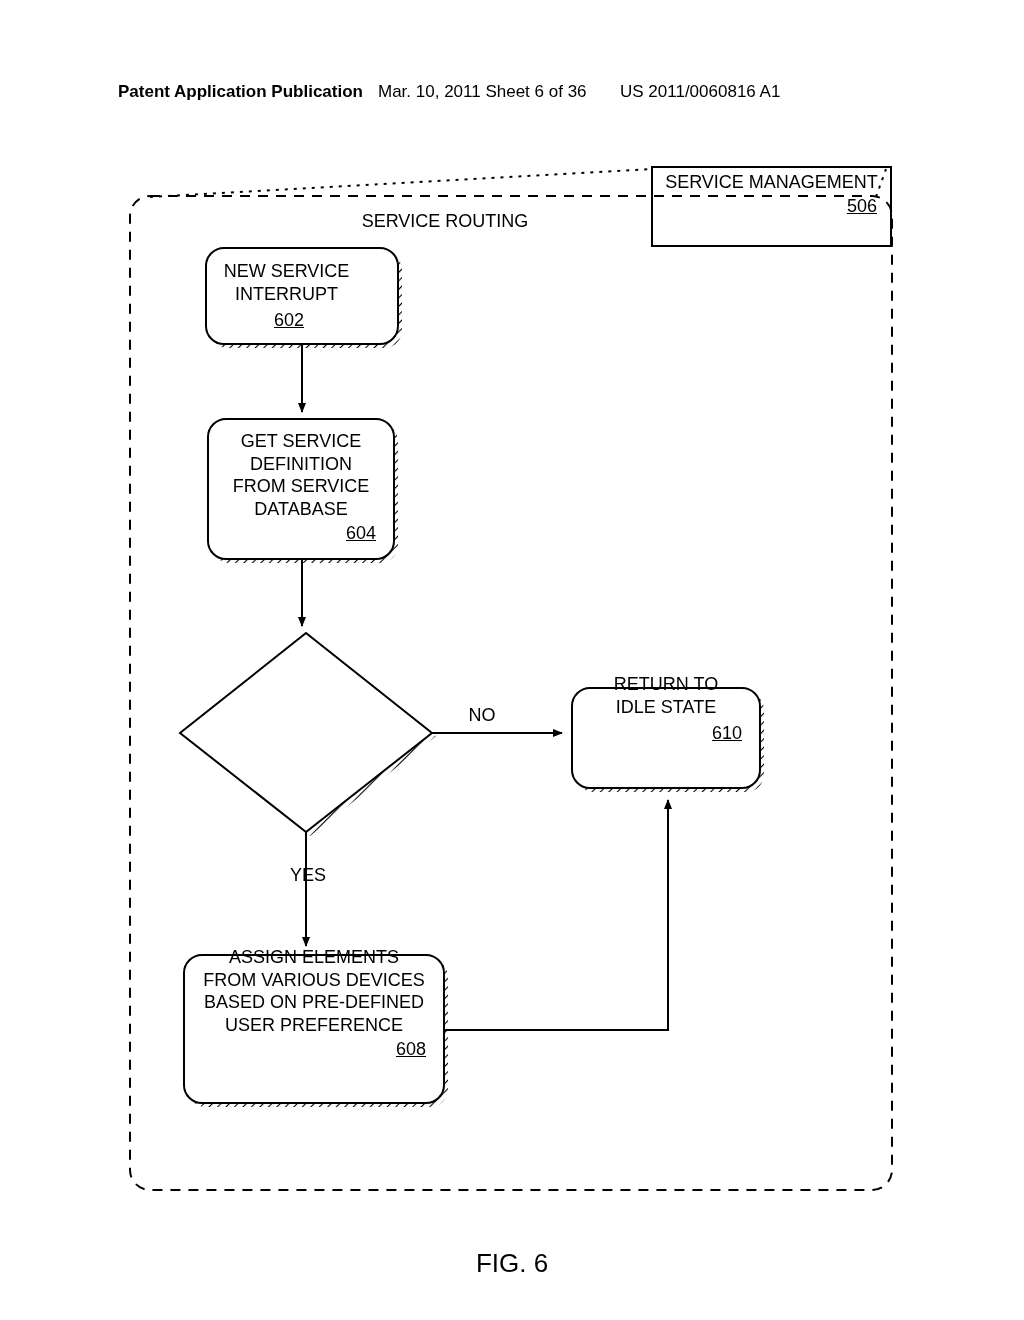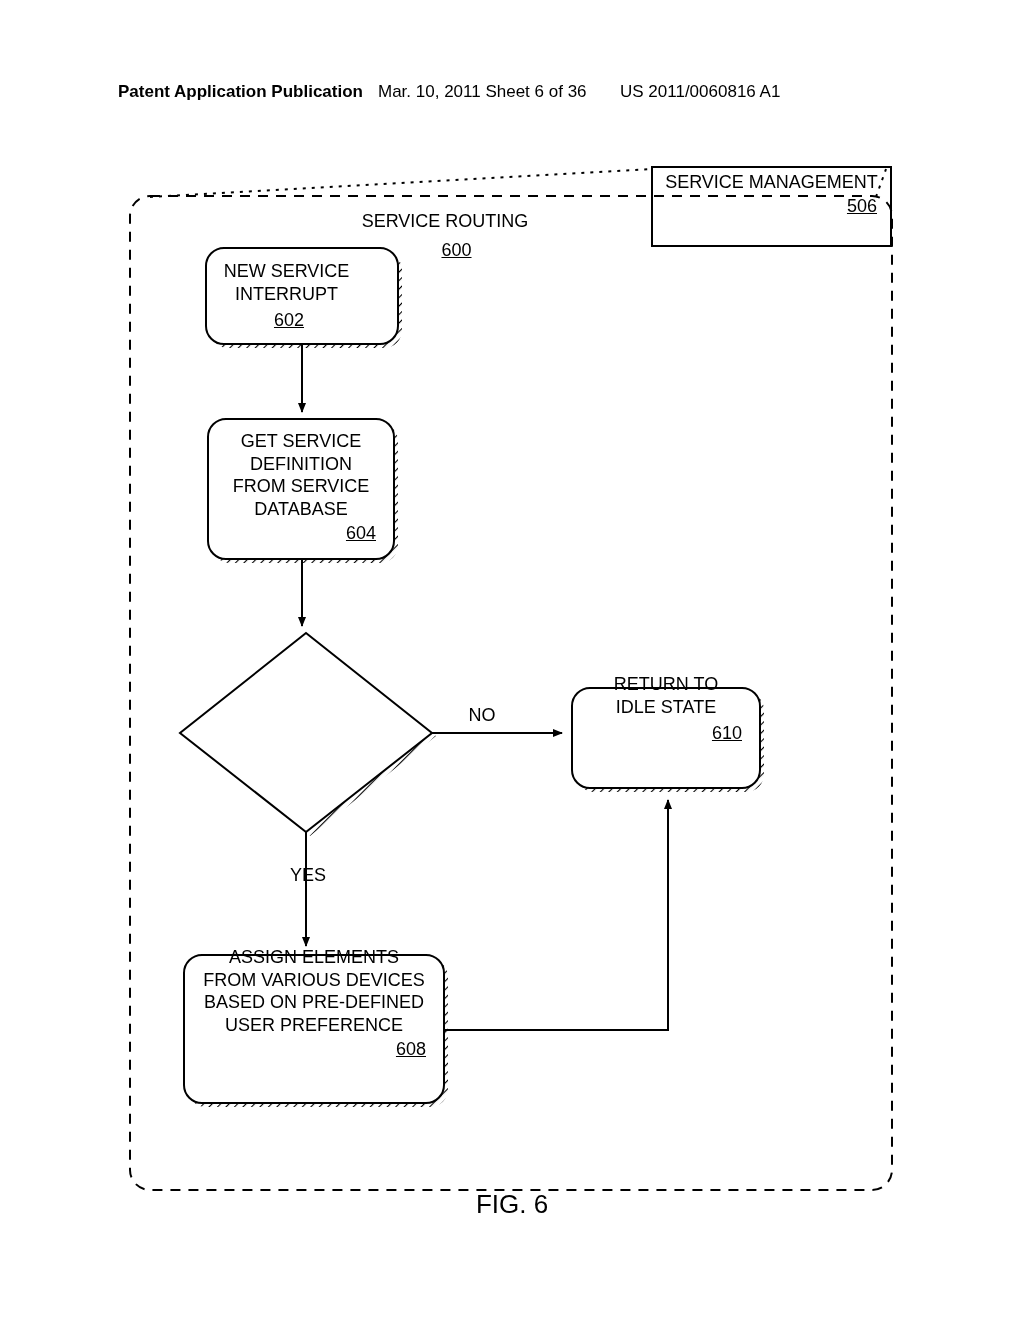--- a/index.html
+++ b/index.html
@@ -11,21 +11,21 @@
   .hdr-left { position: absolute; left: 118px; font-weight: bold; font-size: 17px; }
   .hdr-mid  { position: absolute; left: 378px; font-size: 17px; }
   .hdr-right{ position: absolute; left: 620px; font-size: 17px; }
 
   .svg-layer { position: absolute; left: 0; top: 0; width: 1024px; height: 1320px; }
 
   .text-layer { position: absolute; left: 0; top: 0; width: 1024px; height: 1320px; }
   .blk { position: absolute; text-align: center; font-size: 18px; line-height: 1.25; }
   .refnum { text-decoration: underline; padding-left: 23px; }
 
-  .fig-caption { position: absolute; left: 0; width: 1024px; text-align: center; font-size: 26px; top: 1189px; }
+  .fig-caption { position: absolute; left: 0; width: 1024px; text-align: center; font-size: 26px; top: 1248px; }
 </style>
 </head>
 <body>
 
 <div class="page">
 
   <div class="header">
     <span class="hdr-left">Patent Application Publication</span>
     <span class="hdr-mid">Mar. 10, 2011  Sheet 6 of 36</span>
     <span class="hdr-right">US 2011/0060816 A1</span>
@@ -72,21 +72,20 @@
     <rect x="188" y="959" width="260" height="148" rx="18" ry="18" fill="url(#hatch)"></rect>
     <rect x="184" y="955" width="260" height="148" rx="18" ry="18" fill="#fff" stroke="#000" stroke-width="2"></rect>
 
     <path d="M 444 1030 L 668 1030 L 668 800" fill="none" stroke="#000" stroke-width="2" marker-end="url(#arrow)"></path>
   </svg>
 
   <div class="text-layer">
 
     <div class="blk" style="left:300px; top:210px; width:290px;">
       <div>SERVICE ROUTING</div>
-      <div class="refnum" style="margin-top:6px;">600</div>
     </div>
 
     <div class="blk" style="left:652px; top:172px; width:239px;">
       <div style="line-height:1.15;">
         <span>SERVICE MANAGEMENT</span>
       </div>
       <div class="refnum" style="text-align:right; padding-right:14px; margin-top:2px;">506</div>
     </div>
 
     <div class="blk" style="left:206px; top:260px; width:161px;">

